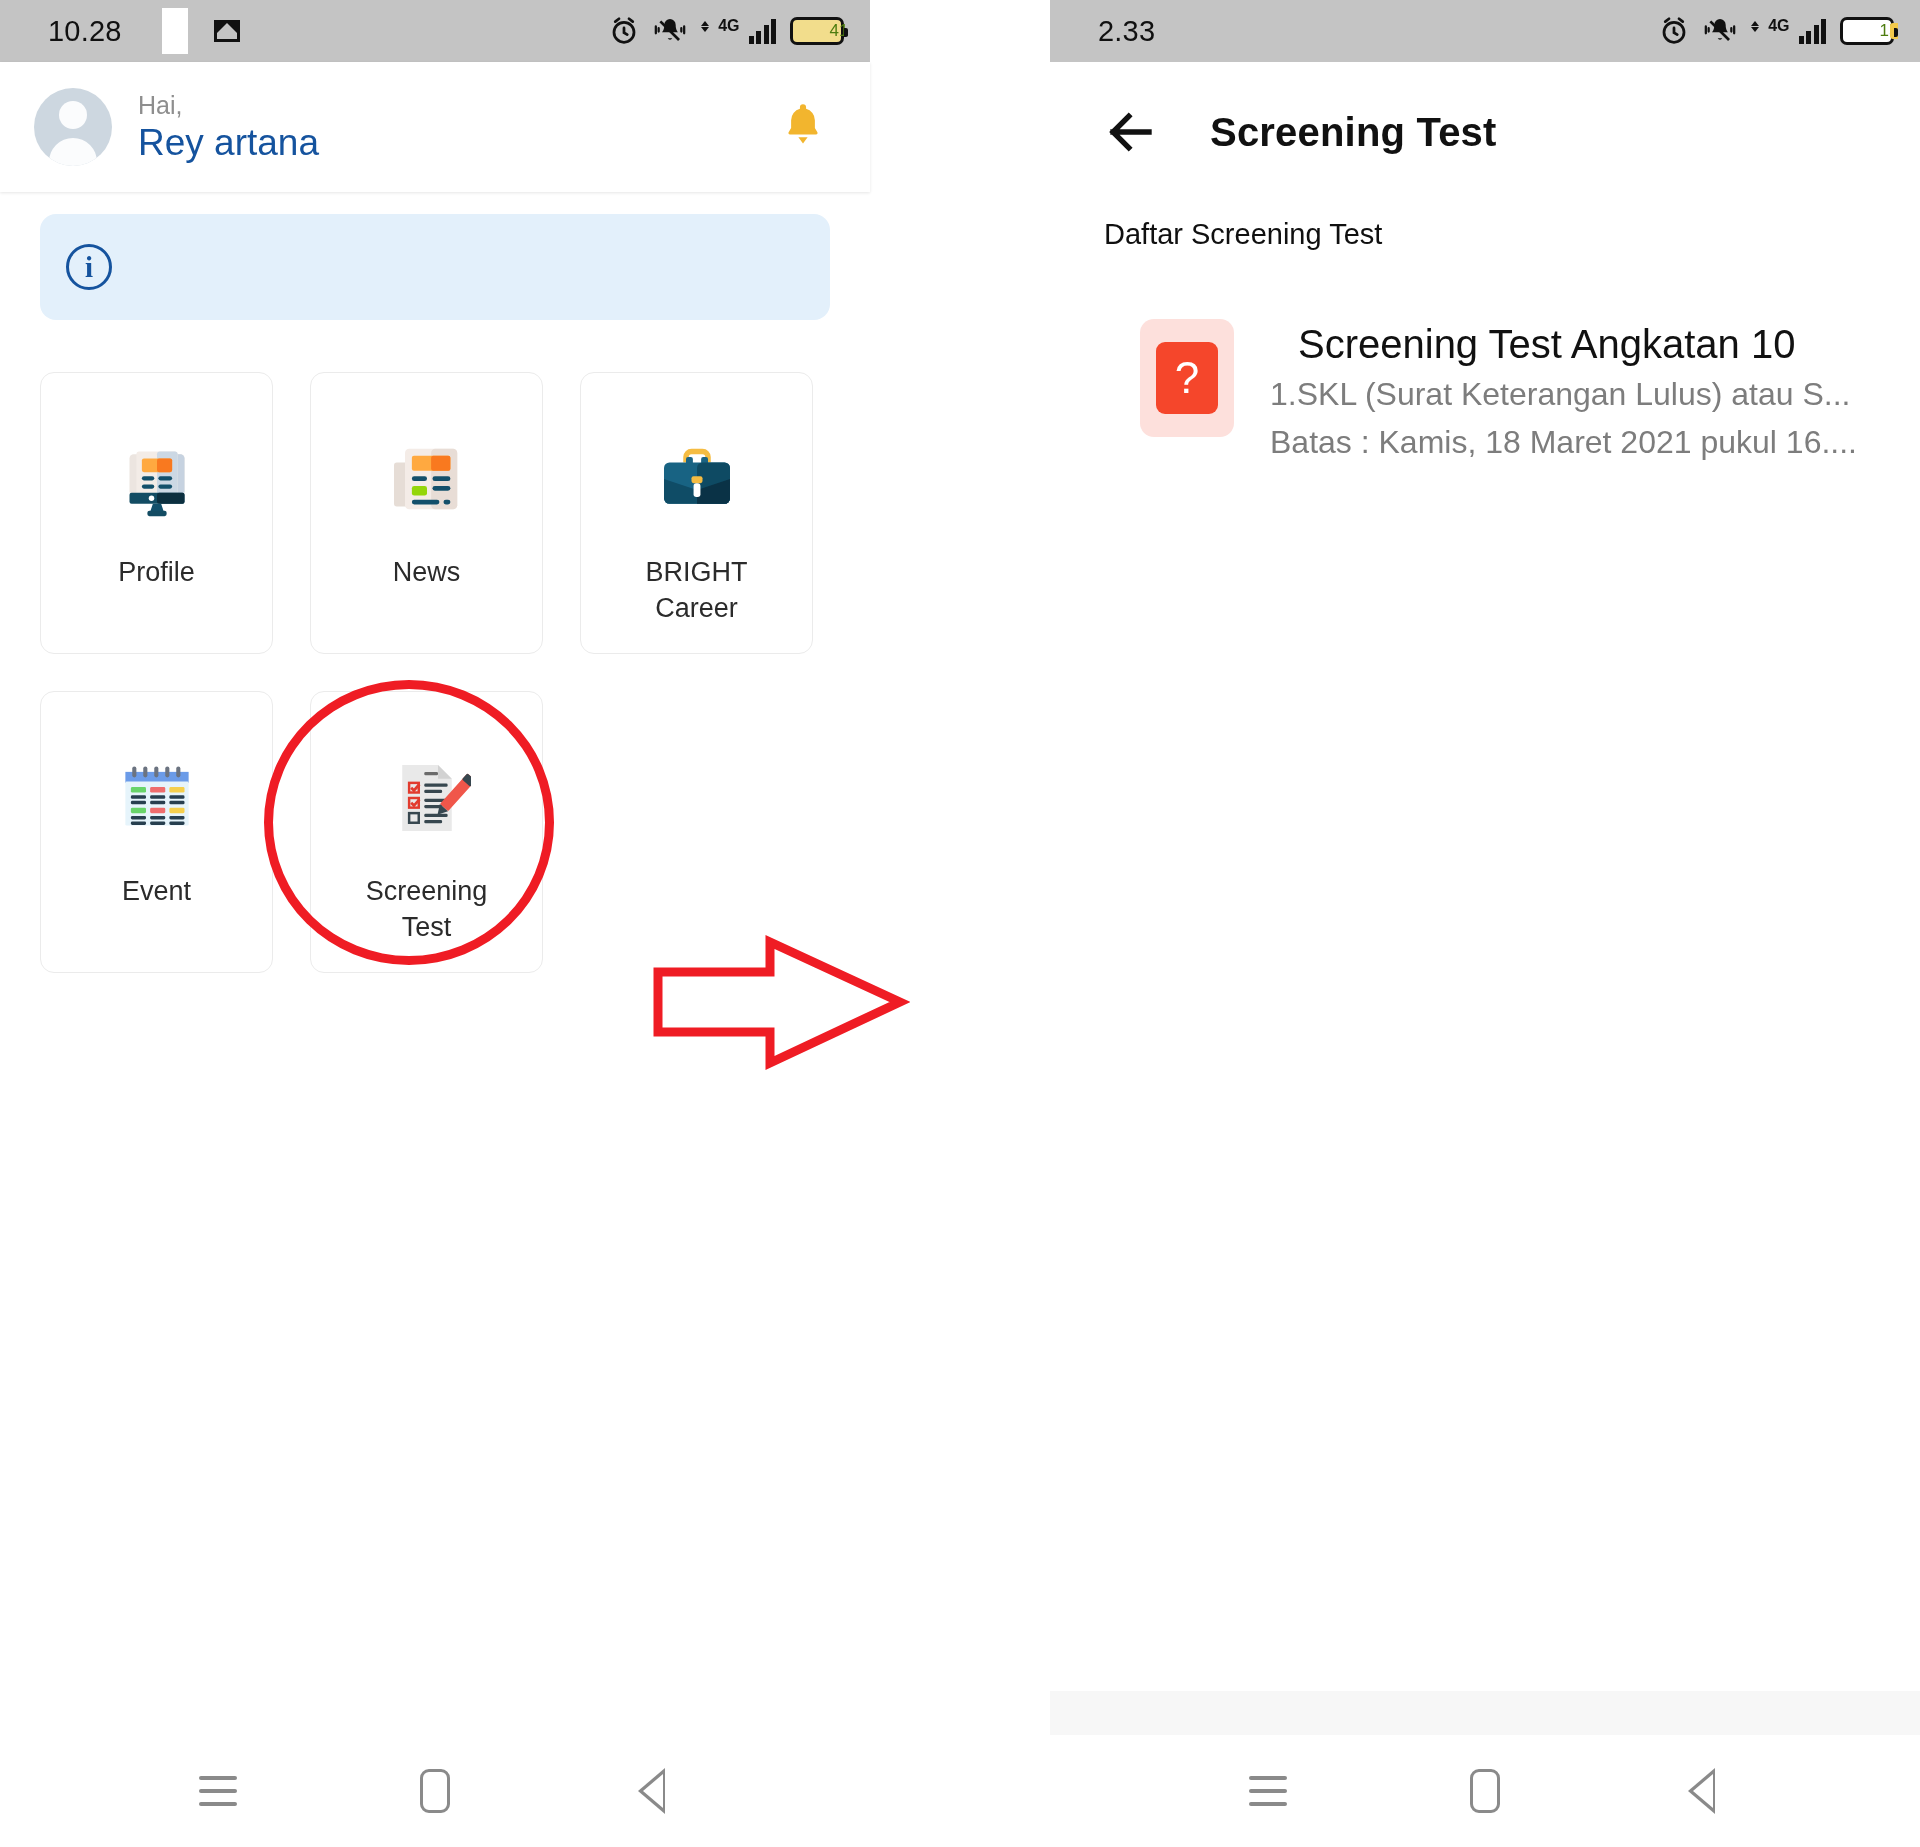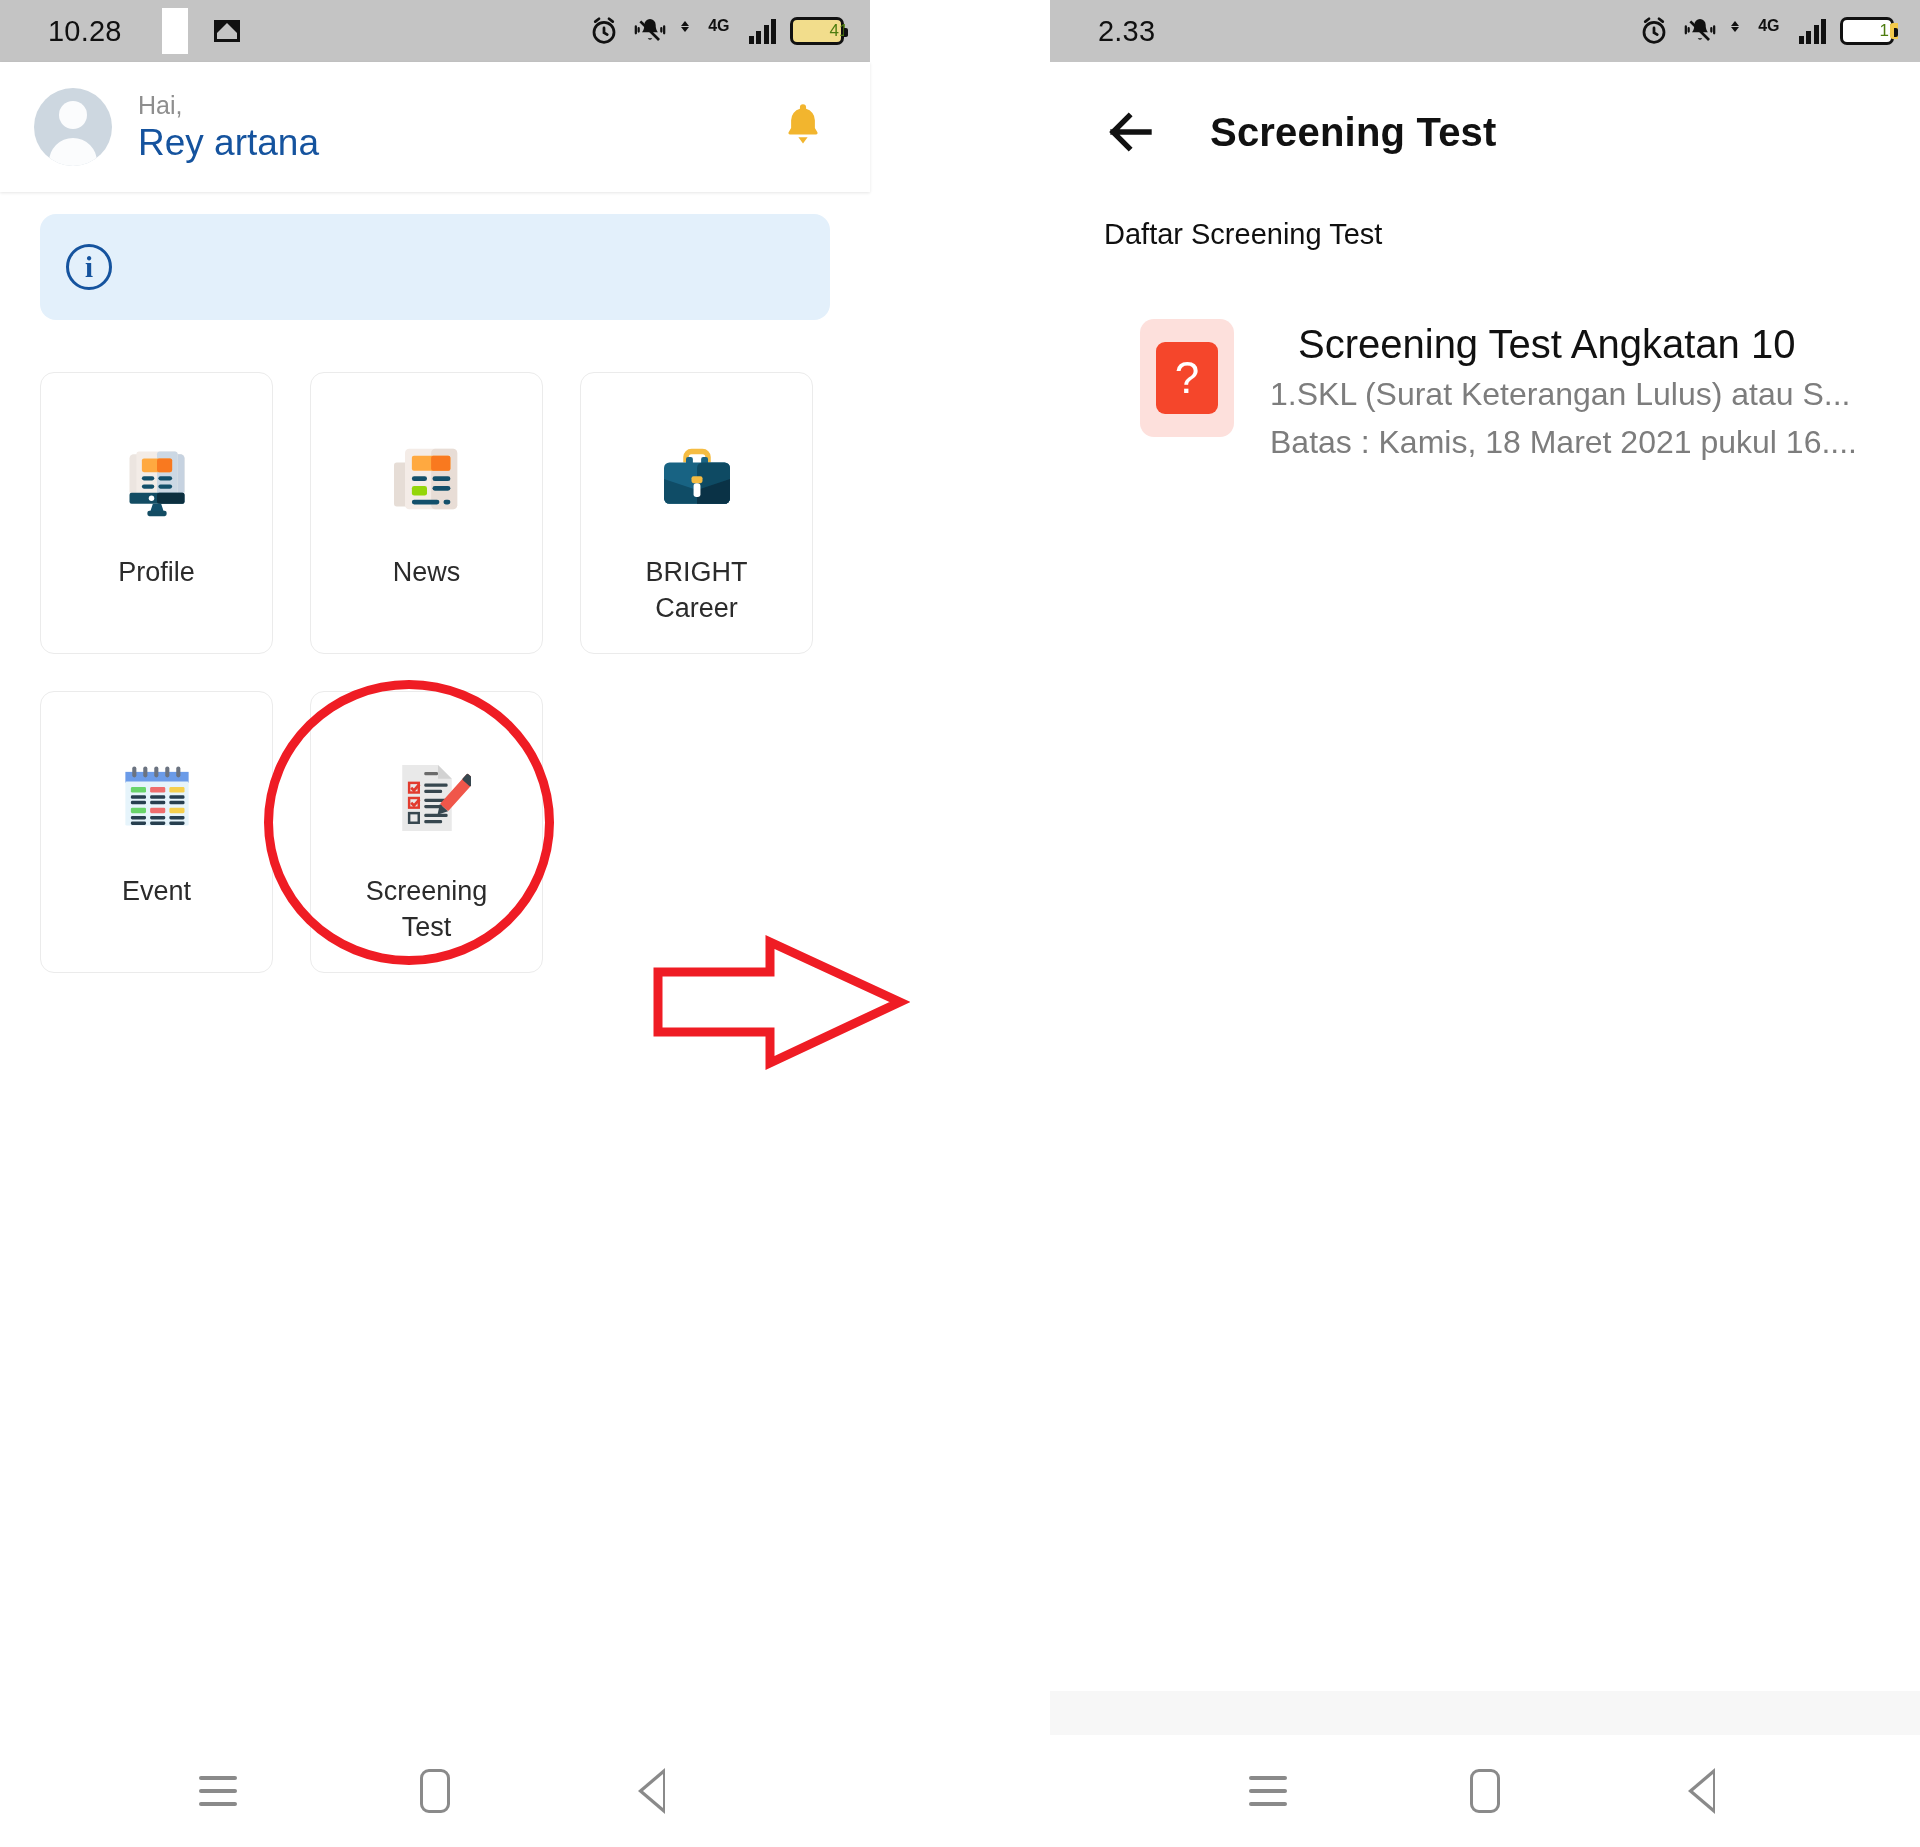--- a/index.html
+++ b/index.html
@@ -56,21 +56,21 @@
     align-items: center;
     gap: 14px;
   }
   .ic { display: block; }
   .sig-bars { display: flex; align-items: flex-end; gap: 2.5px; height: 26px; }
   .sig-bars i { display:block; width: 5px; background: #111; }
   .sig-bars i:nth-child(1){ height: 8px; }
   .sig-bars i:nth-child(2){ height: 13px; }
   .sig-bars i:nth-child(3){ height: 19px; }
   .sig-bars i:nth-child(4){ height: 25px; }
-  .net-group { display: flex; align-items: flex-end; gap: 19px; }
+  .net-group { display: flex; align-items: flex-end; gap: 9px; }
   .net-label { font-size: 16px; font-weight: bold; color:#111; line-height: 1; margin-bottom: 10px; }
   .net-arrows { display:flex; flex-direction:column; gap:1px; margin-bottom: 12px; }
   .net-arrows span { width:0;height:0;border-left:4px solid transparent;border-right:4px solid transparent; }
   .net-arrows span:first-child { border-bottom:5px solid #111; }
   .net-arrows span:last-child  { border-top:5px solid #111; }
 
   .battery {
     width: 54px; height: 28px;
     border: 3px solid #111;
     border-radius: 7px;

